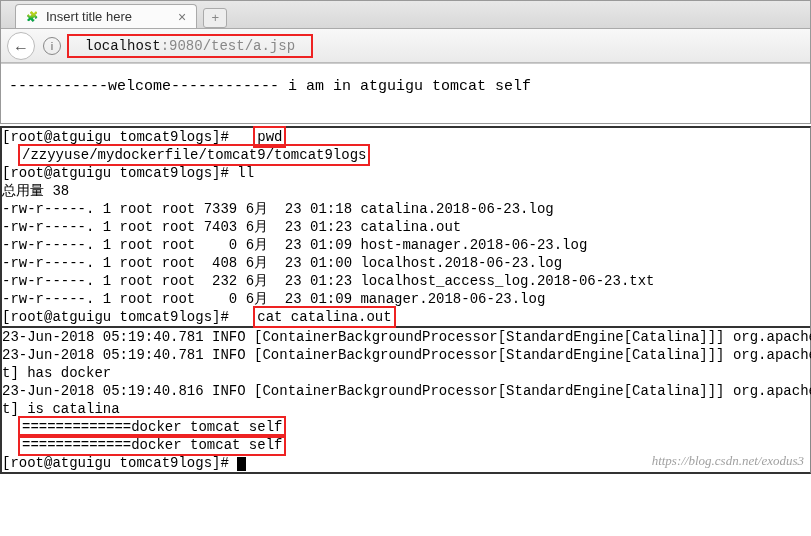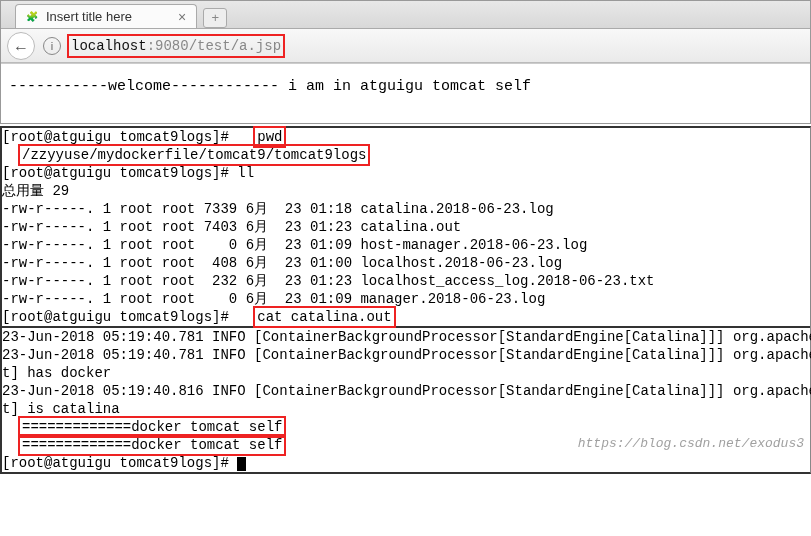--- a/index.html
+++ b/index.html
@@ -10,33 +10,33 @@
   .tab-bar { display: flex; align-items: flex-end; height: 28px; background: linear-gradient(#e8e8e8,#d8d8d8); border-bottom: 1px solid #aaa; padding-left: 14px; }
   .tab { display: flex; align-items: center; gap: 6px; background: #fbfbfb; border: 1px solid #aaa; border-bottom: none; border-radius: 4px 4px 0 0; padding: 3px 10px; font-size: 13px; color: #333; height: 24px; margin-top: 4px; }
   .favicon { width: 14px; height: 14px; display: flex; align-items: center; justify-content: center; font-size: 10px; }
   .tab-close { font-size: 14px; color: #777; margin-left: 40px; }
   .newtab { width: 24px; height: 20px; border: 1px solid #aaa; border-radius: 3px; margin-left: 6px; margin-top: 6px; background: #eee; color: #888; text-align: center; font-size: 13px; line-height: 18px; }
 
   .addr-bar { display: flex; align-items: center; height: 34px; background: linear-gradient(#f8f8f8,#eaeaea); padding: 0 6px; gap: 4px; border-bottom: 1px solid #bbb; }
   .back-btn { width: 28px; height: 28px; border: 1px solid #bbb; border-radius: 50%; background: #fff; display: flex; align-items: center; justify-content: center; color: #555; font-size: 16px; }
   .info-icon { width: 18px; height: 18px; border: 1px solid #888; border-radius: 50%; color: #666; font-size: 11px; display: flex; align-items: center; justify-content: center; margin: 0 2px 0 4px; }
   .url-wrap { flex: 1; display: flex; align-items: center; }
-  .url-box { border: 2px solid #e22; padding: 2px 2px; font-family: "Courier New", monospace; font-size: 14px; display: inline-flex; }
+  .url-box { border: 2px solid #e22; padding: 2px 16px; font-family: "Courier New", monospace; font-size: 14px; display: inline-flex; }
   .url-host { color: #111; }
   .url-path { color: #888; }
 
   .page { background: #fff; padding: 14px 8px 28px 8px; font-family: "Courier New", monospace; font-size: 15px; border-top: 1px solid #ccc; }
 
   
   .term-outer { border: 2px solid #333; border-right: 1px solid #888; margin-top: 2px; font-family: "Courier New", monospace; font-size: 14px; line-height: 18px; color: #000; background: #fff; position: relative; }
   .term-outer pre { white-space: pre; margin: 0; font-family: inherit; }
   .rb { border: 2px solid #e22; display: inline-block; padding: 0 2px; margin: -2px 16px; }
   .cursor { display: inline-block; width: 9px; height: 14px; background: #000; vertical-align: text-bottom; }
   .separator { border-top: 2px solid #333; }
-  .watermark { position: absolute; right: 6px; bottom: 19px; color: rgba(120,120,120,.7); font-family: Liberation Mono, monospace; font-size: 13px; font-style: italic; }
+  .watermark { position: absolute; right: 6px; bottom: 2px; color: rgba(120,120,120,.7); font-family: Liberation Serif, serif; font-size: 13px; font-style: italic; }
 </style>
 </head>
 <body>
 
 <div class="browser">
   <div class="tab-bar">
     <div class="tab">
       <span class="favicon">🧩</span>
       <span>Insert title here</span>
       <span class="tab-close">×</span>
@@ -57,21 +57,21 @@
 
   <div class="page">
     <span>-----------welcome------------ i am in atguigu tomcat self</span>
   </div>
 </div>
 
 <div class="term-outer">
 <pre><span>[root@atguigu tomcat9logs]# </span><span class="rb"><span>pwd</span></span></pre>
 <pre><span class="rb"><span>/zzyyuse/mydockerfile/tomcat9/tomcat9logs</span></span></pre>
 <pre><span>[root@atguigu tomcat9logs]# </span><span>ll</span></pre>
-<pre>总用量 29</pre>
+<pre>总用量 38</pre>
 <pre>-rw-r-----. 1 root root 7339 6月  23 01:18 catalina.2018-06-23.log</pre>
 <pre>-rw-r-----. 1 root root 7403 6月  23 01:23 catalina.out</pre>
 <pre>-rw-r-----. 1 root root    0 6月  23 01:09 host-manager.2018-06-23.log</pre>
 <pre>-rw-r-----. 1 root root  408 6月  23 01:00 localhost.2018-06-23.log</pre>
 <pre>-rw-r-----. 1 root root  232 6月  23 01:23 localhost_access_log.2018-06-23.txt</pre>
 <pre>-rw-r-----. 1 root root    0 6月  23 01:09 manager.2018-06-23.log</pre>
 <pre><span>[root@atguigu tomcat9logs]# </span><span class="rb"><span>cat catalina.out</span></span></pre>
 <div class="separator"></div>
 <pre>23-Jun-2018 05:19:40.781 INFO [ContainerBackgroundProcessor[StandardEngine[Catalina]]] org.apache</pre>
 <pre>23-Jun-2018 05:19:40.781 INFO [ContainerBackgroundProcessor[StandardEngine[Catalina]]] org.apache</pre>

